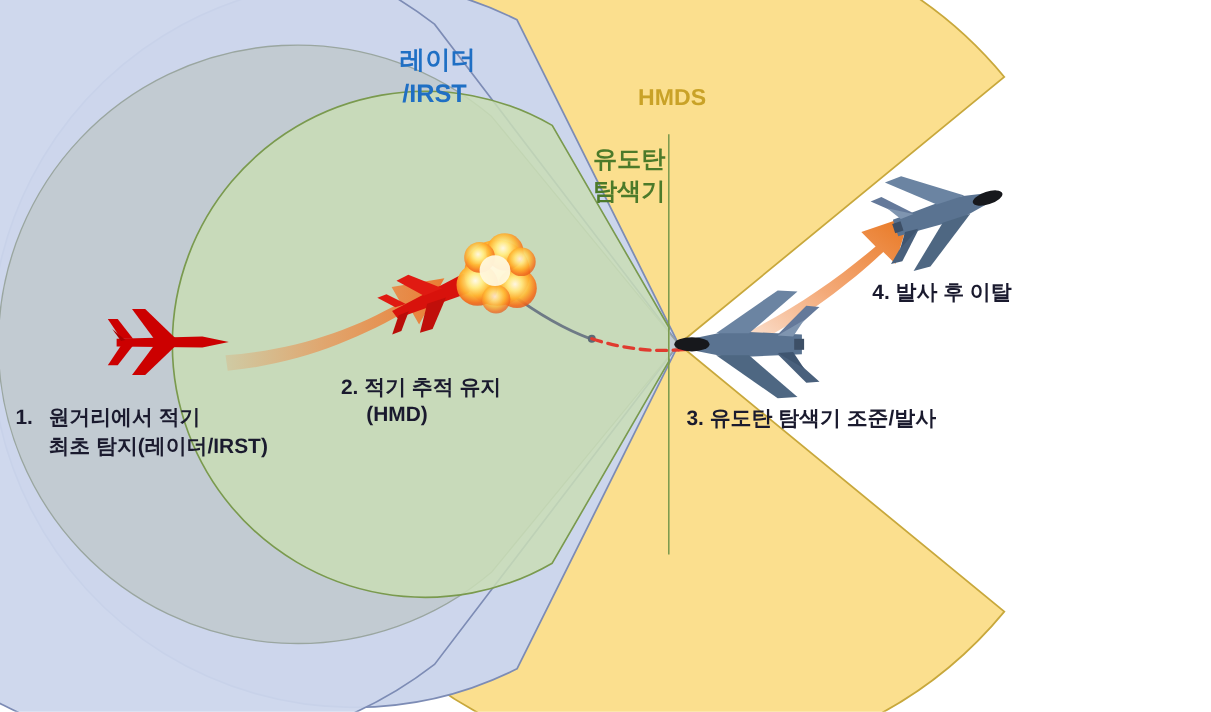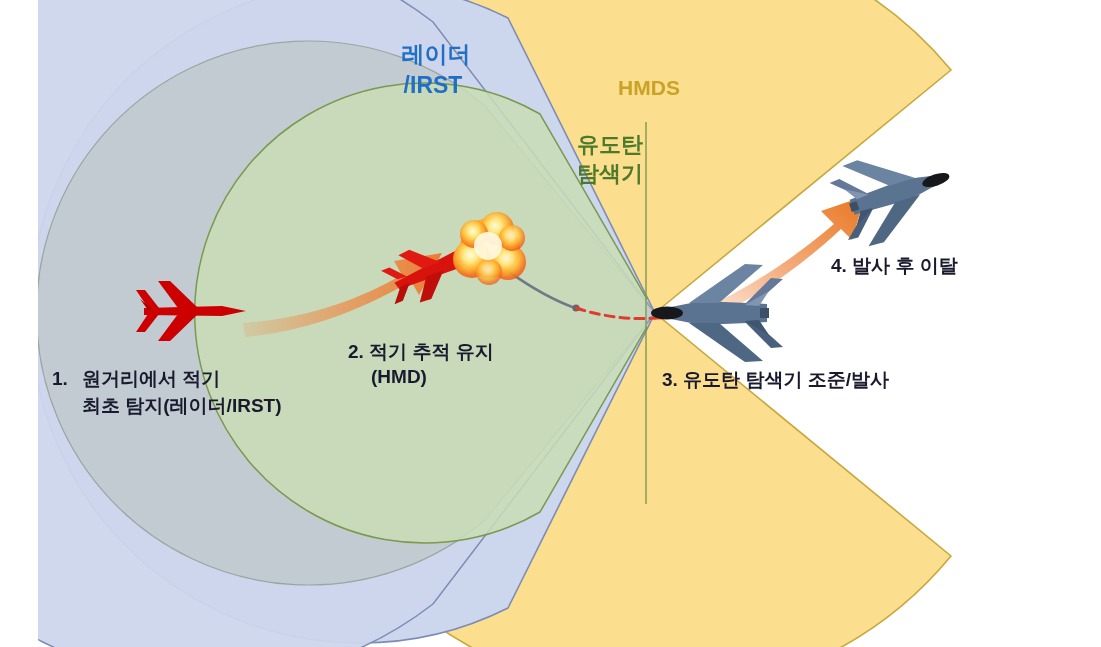--- a/index.html
+++ b/index.html
@@ -1,21 +1,21 @@
 <!DOCTYPE html>
 <html><head>
 <meta charset="utf-8">
 <style>
   html,body{margin:0;padding:0;background:#ffffff;}
   body{
     width:1101px;height:647px;overflow:hidden;
     font-family:"Liberation Sans","DejaVu Sans",sans-serif;
     position:relative;
   }
-  #stage{position:absolute;left:0;top:0;width:951px;height:647px;padding-left:38px;}
+  #stage{position:absolute;left:0;top:0;width:951px;height:647px;}
   svg{display:block;}
   .lbl{font-weight:bold;}
 </style>
 </head>
 <body>
 
 <div id="stage">
 <svg width="1101" height="647" viewBox="0 0 1101 647">
 
   <defs>

